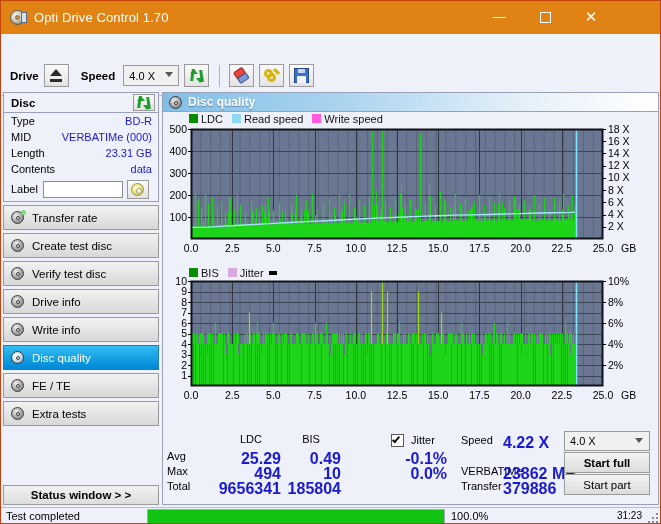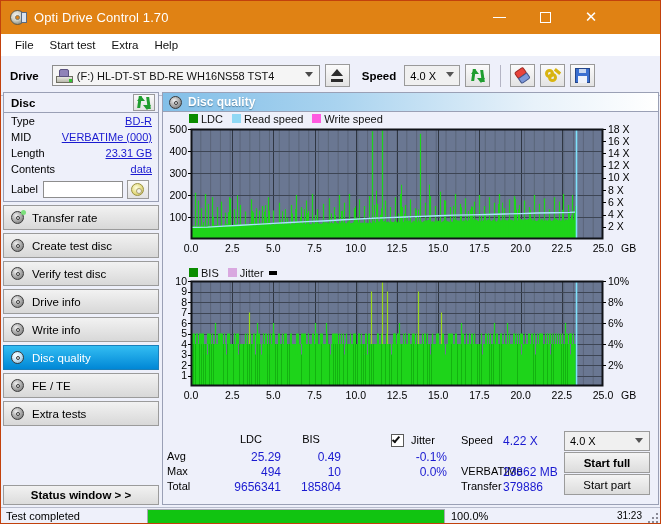--- a/index.html
+++ b/index.html
@@ -220,21 +220,21 @@
     background: linear-gradient(#fafafa,#e2e2e2);
     border: 1px solid #9a9a9a;
     display: flex; align-items: center; justify-content: center;
   }
   .disc-row {
     height: 16px; display: flex; align-items: center;
     padding: 0 6px 0 7px;
     font-size: 11px;
   }
   .disc-row .k { color: #000; }
-  .disc-row .v { margin-left: auto; color: #1a1ad0; text-decoration: underline; }
+  .disc-row .v { margin-left: auto; color: #1a1ad0; }
   #label-row {
     height: 24px; display: flex; align-items: center; padding: 0 4px 0 7px;
   }
   #label-row .k { font-size: 11px; }
   #label-input {
     margin-left: 5px; width: 80px; height: 17px;
     background: #fff; border: 1px solid #8d8d8d;
   }
   #label-btn {
     margin-left: 4px; width: 22px; height: 19px;
@@ -321,21 +321,21 @@
   .legend .lg { margin-right: 9px; }
 
   
   #stats {
     position: absolute; left: 0; top: 337px;
     width: 495px; height: 57px;
   }
   .st {
     position: absolute; font-size: 11px; color: #000; white-space: nowrap;
   }
-  .stv { position: absolute; font-size: 12px; color: #1a1ad0; white-space: nowrap; text-align: right; }
+  .stv { position: absolute; font-size: 16px; color: #1a1ad0; white-space: nowrap; text-align: right; font-weight: bold; }
   #jitter-check {
     position: absolute; left: 228px; top: 4px;
     width: 13px; height: 13px; background: #fff; border: 1px solid #5a5a5a;
   }
   #jitter-check .tick {
     position: absolute; left: 2px; top: 0px;
     width: 4px; height: 8px;
     border-right: 2px solid #111; border-bottom: 2px solid #111;
     transform: rotate(40deg);
   }
@@ -406,39 +406,24 @@
       <span class="dash"></span>
     </div>
     <div class="wbtn" id="btn-max">
       <span class="sq"></span>
     </div>
     <div class="wbtn" id="btn-close">
       <span class="glyph">✕</span>
     </div>
   </div>
 
-  <div id="menubar">
-    <div class="menu-item">File</div>
-    <div class="menu-item">Start test</div>
-    <div class="menu-item">Extra</div>
-    <div class="menu-item">Help</div>
-  </div>
 
   <div id="toolbar">
     <span class="tb-label" id="drive-label">Drive</span>
 
-    <div id="drive-combo">
-      <div id="drive-combo-icon">
-        <div class="body"></div>
-          <div class="top"></div>
-          <div class="led"></div>
-      </div>
-      <span id="drive-combo-text">(F:)  HL-DT-ST BD-RE  WH16NS58 TST4</span>
-      <span id="drive-combo-arrow"></span>
-    </div>
 
     <div class="tbtn">
       <span id="eject-icon">
         <span class="tri"></span>
           <span class="bar"></span>
       </span>
     </div>
 
     <span class="tb-label" id="speed-label">Speed</span>
 

